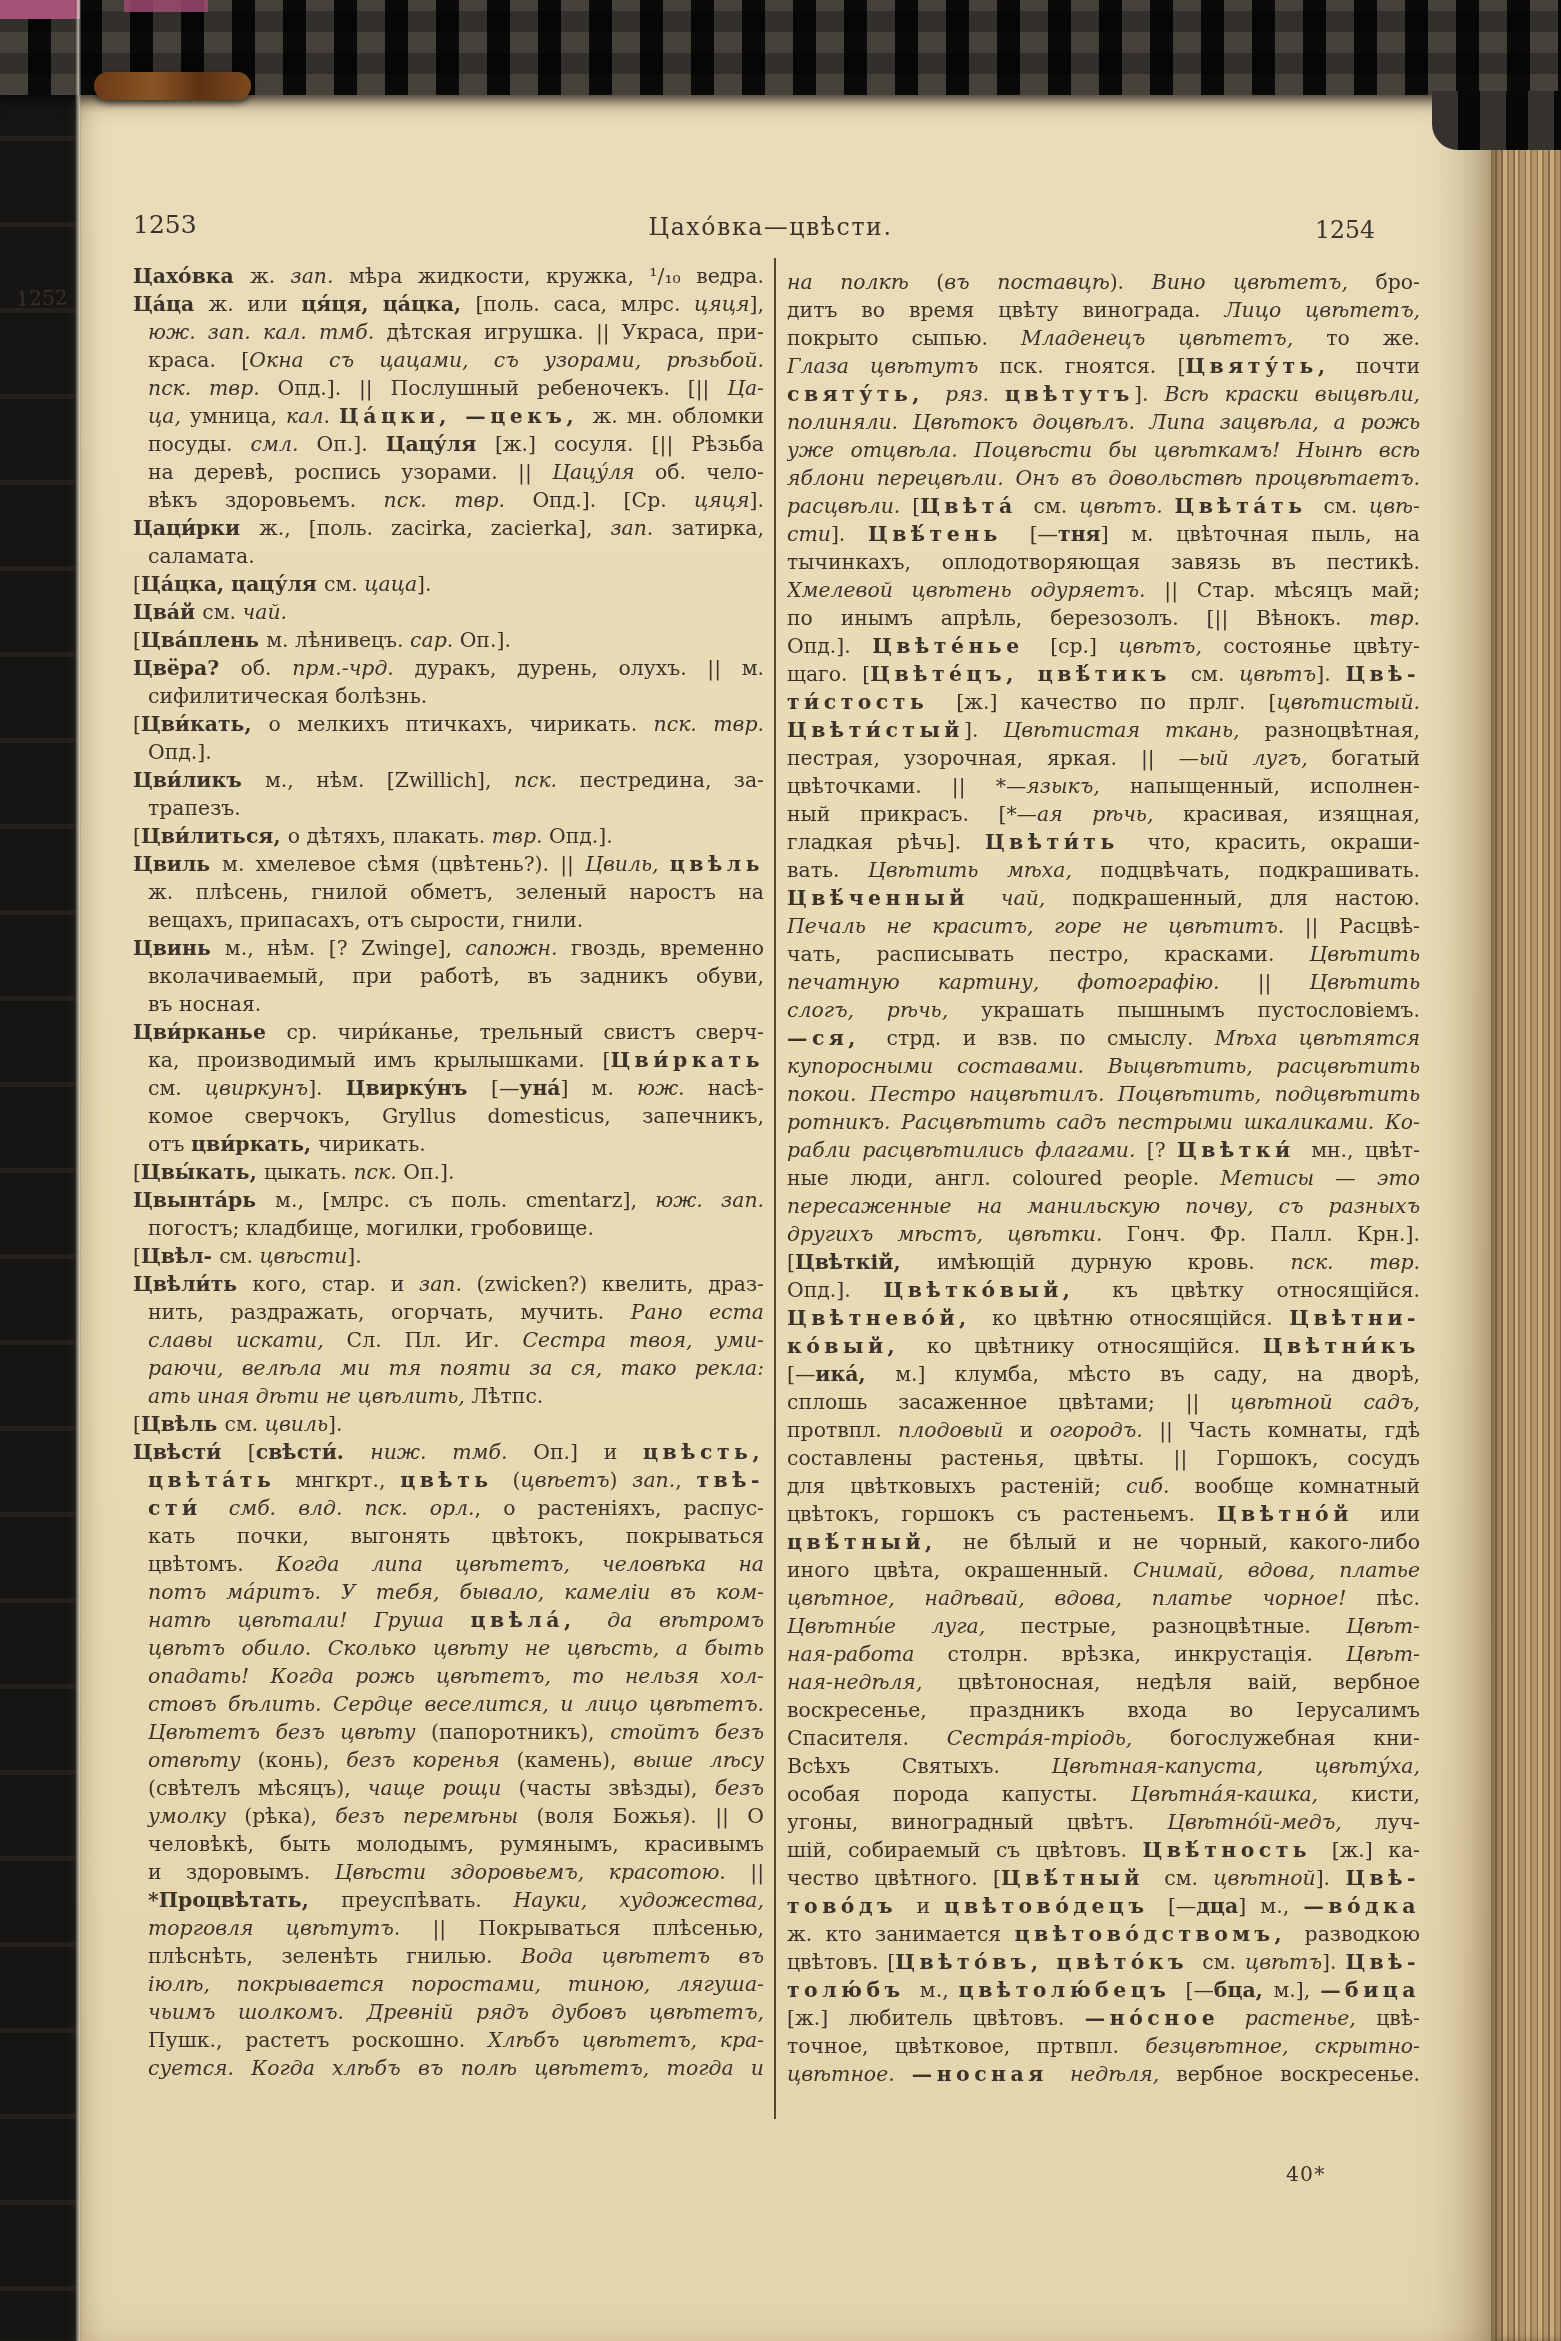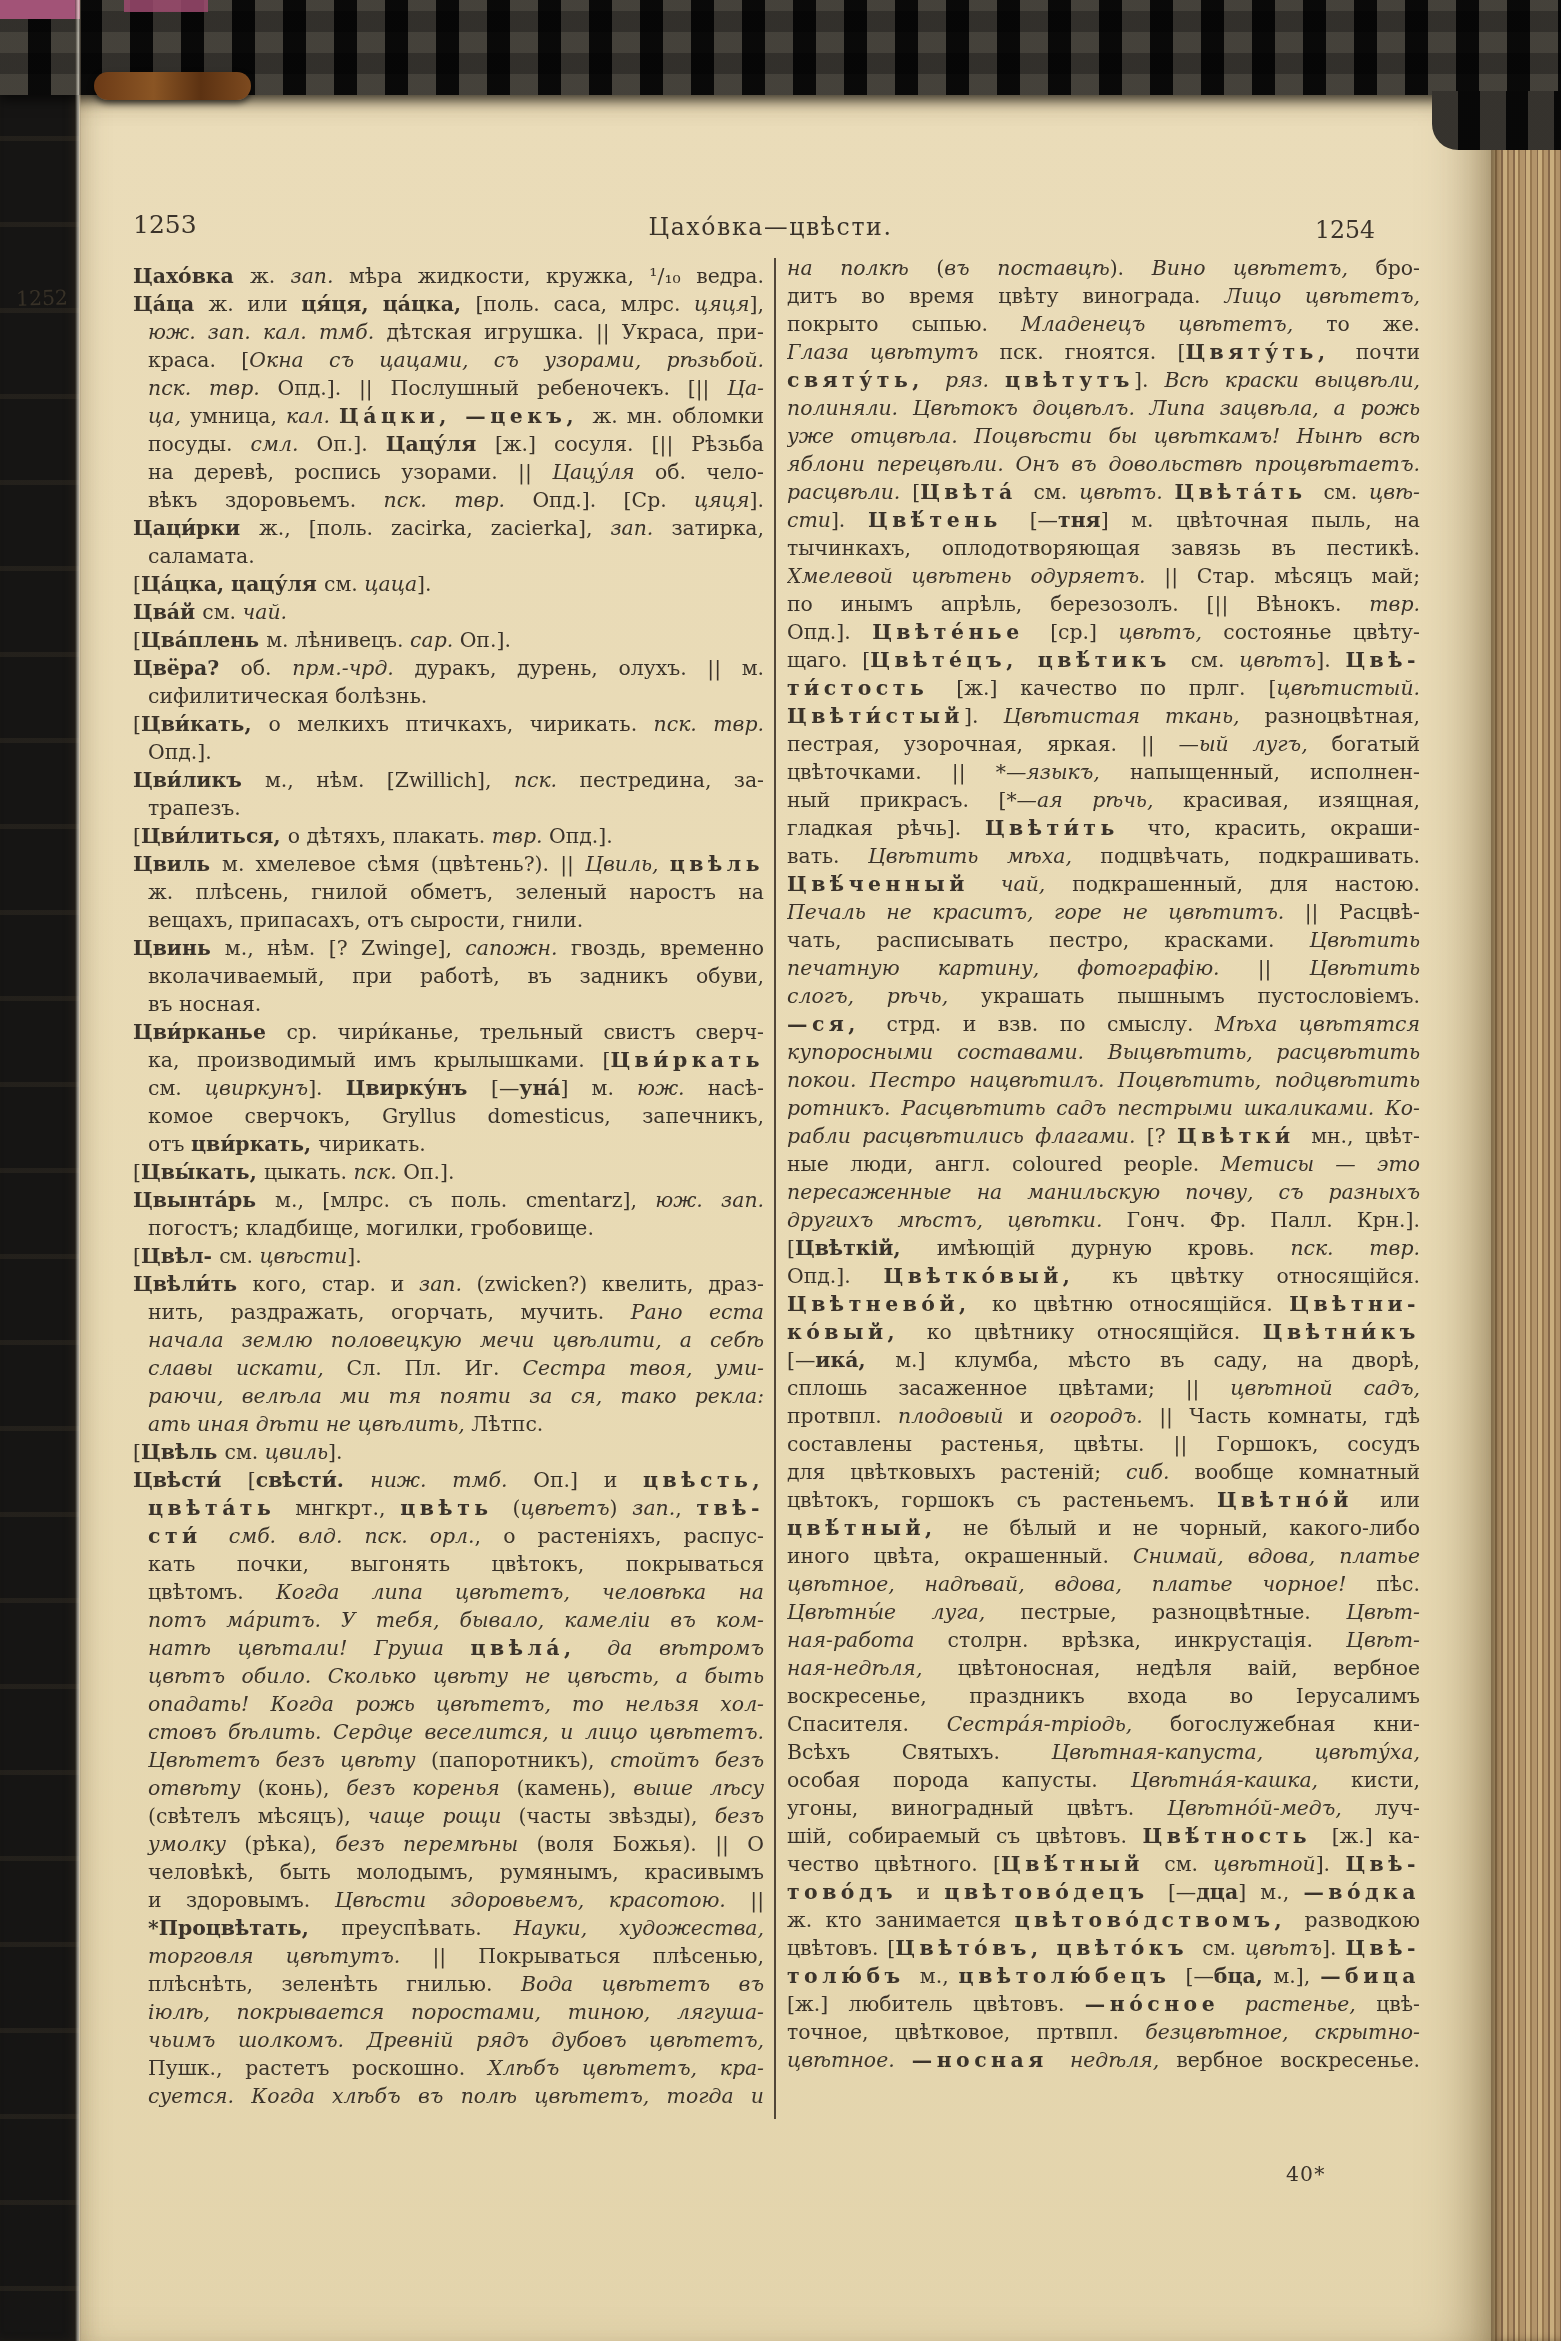--- a/index.html
+++ b/index.html
@@ -47,21 +47,21 @@
   
   .print{position:absolute;z-index:3;}
   #pn-left{left:133px;top:210px;font-size:25px;}
   #pn-right{left:1315px;top:216px;font-size:23.6px;}
   #running-title{left:127px;top:213px;width:1287px;text-align:center;font-size:23.6px;letter-spacing:1.6px;}
   #divider{left:774px;top:258px;width:1.6px;height:1861px;background:rgba(55,45,35,.85);}
   #sig{left:1286px;top:2162px;font-size:20.4px;letter-spacing:1.1px;}
 
   .col{position:absolute;z-index:3;font-size:20.4px;}
   #col-left{left:133px;top:262px;width:631px;}
-  #col-right{left:787px;top:254px;width:633px;}
+  #col-right{left:787px;top:268px;width:633px;}
 
   .ln{height:28px;line-height:28px;overflow:hidden;
       text-align:justify;text-align-last:justify;padding-left:15px;}
   .ln.head{padding-left:0;}
   #col-right .ln{padding-left:0;}
   .ln.rag{text-align:left;text-align-last:left;}
   .sg-r{}
   .sg-b{font-weight:bold;}
   .sg-i{font-style:italic;}
   .sg-s{font-weight:bold;letter-spacing:.22em;}
@@ -120,21 +120,20 @@
       <div class="ln"><span class="sg-r">ка, производимый имъ крылышками. [</span><span class="sg-s">Цви́ркать</span></div>
       <div class="ln"><span class="sg-r">см. </span><span class="sg-i">цвиркунъ</span><span class="sg-r">]. </span><span class="sg-b">Цвирку́нъ </span><span class="sg-r">[—</span><span class="sg-b">уна́</span><span class="sg-r">] м. </span><span class="sg-i">юж. </span><span class="sg-r">насѣ-</span></div>
       <div class="ln"><span class="sg-r">комое сверчокъ, Gryllus domesticus, запечникъ,</span></div>
       <div class="ln rag"><span class="sg-r">отъ </span><span class="sg-b">цви́ркать, </span><span class="sg-r">чирикать.</span></div>
       <div class="ln head rag"><span class="sg-r">[</span><span class="sg-b">Цвы́кать, </span><span class="sg-r">цыкать. </span><span class="sg-i">пск. </span><span class="sg-r">Оп.].</span></div>
       <div class="ln head"><span class="sg-b">Цвынта́рь </span><span class="sg-r">м., [млрс. съ поль. cmentarz], </span><span class="sg-i">юж. зап.</span></div>
       <div class="ln rag"><span class="sg-r">погостъ; кладбище, могилки, гробовище.</span></div>
       <div class="ln head rag"><span class="sg-r">[</span><span class="sg-b">Цвѣл- </span><span class="sg-r">см. </span><span class="sg-i">цвѣсти</span><span class="sg-r">].</span></div>
       <div class="ln head"><span class="sg-b">Цвѣли́ть </span><span class="sg-r">кого, стар. и </span><span class="sg-i">зап. </span><span class="sg-r">(zwicken?) квелить, драз-</span></div>
       <div class="ln"><span class="sg-r">нить, раздражать, огорчать, мучить. </span><span class="sg-i">Рано еста</span></div>
-      <div class="ln"><span class="sg-i">начала землю половецкую мечи цвѣлити, а себѣ</span></div>
       <div class="ln"><span class="sg-i">славы искати, </span><span class="sg-r">Сл. Пл. Иг. </span><span class="sg-i">Сестра твоя, уми-</span></div>
       <div class="ln"><span class="sg-i">раючи, велѣла ми тя пояти за ся, тако рекла:</span></div>
       <div class="ln rag"><span class="sg-i">ать иная дѣти не цвѣлить, </span><span class="sg-r">Лѣтпс.</span></div>
       <div class="ln head rag"><span class="sg-r">[</span><span class="sg-b">Цвѣль </span><span class="sg-r">см. </span><span class="sg-i">цвиль</span><span class="sg-r">].</span></div>
       <div class="ln head"><span class="sg-b">Цвѣсти́ </span><span class="sg-r">[</span><span class="sg-b">свѣсти́. </span><span class="sg-i">ниж. тмб. </span><span class="sg-r">Оп.] и </span><span class="sg-s">цвѣсть,</span></div>
       <div class="ln"><span class="sg-s">цвѣта́ть </span><span class="sg-r">мнгкрт., </span><span class="sg-s">цвѣть </span><span class="sg-r">(</span><span class="sg-i">цвѣетъ</span><span class="sg-r">) </span><span class="sg-i">зап.</span><span class="sg-r">, </span><span class="sg-s">твѣ-</span></div>
       <div class="ln"><span class="sg-s">сти́ </span><span class="sg-i">смб. влд. пск. орл.</span><span class="sg-r">, о растеніяхъ, распус-</span></div>
       <div class="ln"><span class="sg-r">кать почки, выгонять цвѣтокъ, покрываться</span></div>
       <div class="ln"><span class="sg-r">цвѣтомъ. </span><span class="sg-i">Когда липа цвѣтетъ, человѣка на</span></div>
       <div class="ln"><span class="sg-i">потъ ма́ритъ. У тебя, бывало, камеліи въ ком-</span></div>

